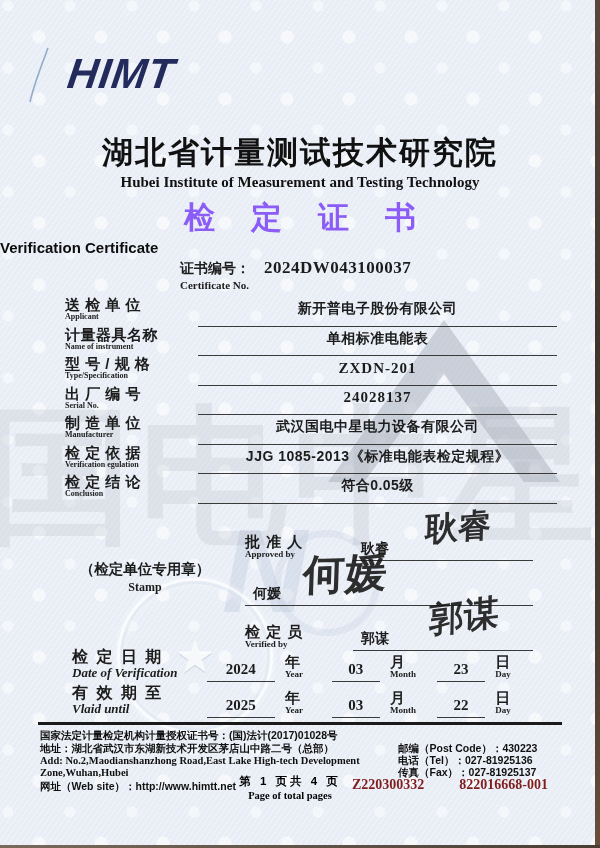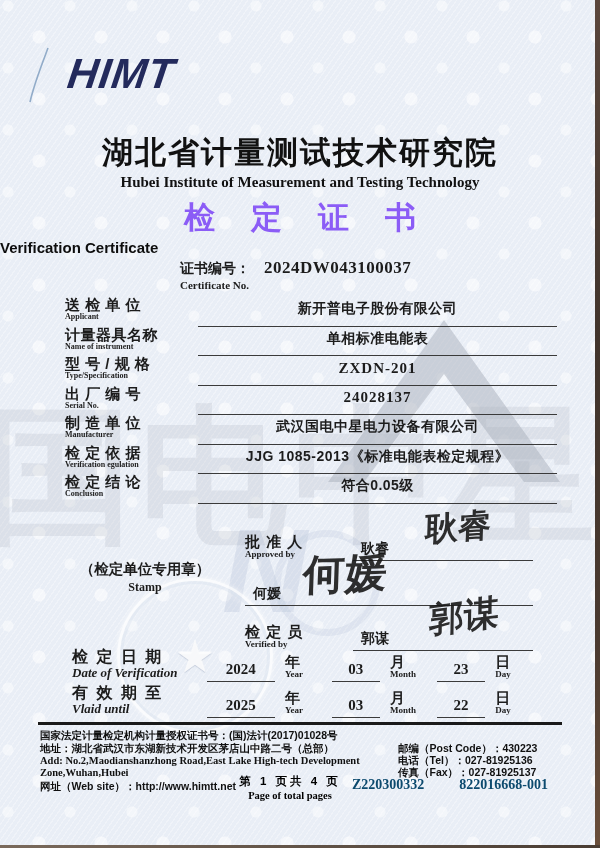--- a/index.html
+++ b/index.html
@@ -101,21 +101,21 @@
   .divider{left:38px;top:722px;width:524px;height:2.5px;background:#1a1a1a;}
 
   
   .foot-left{left:40px;top:729px;width:380px;font-size:10.5px;font-weight:bold;line-height:12.8px;color:#101010;}
   .foot-left .en{font-family:"Liberation Serif",serif;}
   .foot-right{left:398px;top:742px;width:165px;font-size:10.5px;font-weight:bold;line-height:12.2px;color:#101010;}
   .page-ind{left:205px;top:774px;width:170px;text-align:center;color:#000000;}
   .page-ind .cn{font-size:11.5px;font-weight:bold;letter-spacing:3px;}
   .page-ind .en{font-family:"Liberation Serif",serif;font-weight:bold;font-size:10.5px;margin-top:1px;}
   .doc-codes{left:352px;top:777px;width:196px;display:flex;justify-content:space-between;
-    font-family:"Liberation Serif",serif;font-weight:bold;font-size:14px;color:#0c4a6e;}
+    font-family:"Liberation Serif",serif;font-weight:bold;font-size:14px;color:#7f1d1d;}
 
   
   .wm-chevron{left:328px;top:320px;}
   .wm-text{left:-15px;top:402px;font-size:148px;font-weight:800;letter-spacing:6px;
     color:#8e95a3;opacity:.15;white-space:nowrap;line-height:1;}
   .wm-emblem{left:222px;top:512px;width:140px;height:150px;opacity:.5;}
   .wm-emblem .n{position:absolute;left:0;top:0;font-size:118px;font-weight:800;font-style:italic;
     color:rgba(150,165,195,.40);line-height:1;}
   .wm-emblem .c{position:absolute;left:52px;top:18px;width:92px;height:92px;border-radius:50%;
     border:7px solid rgba(150,165,195,.30);}

